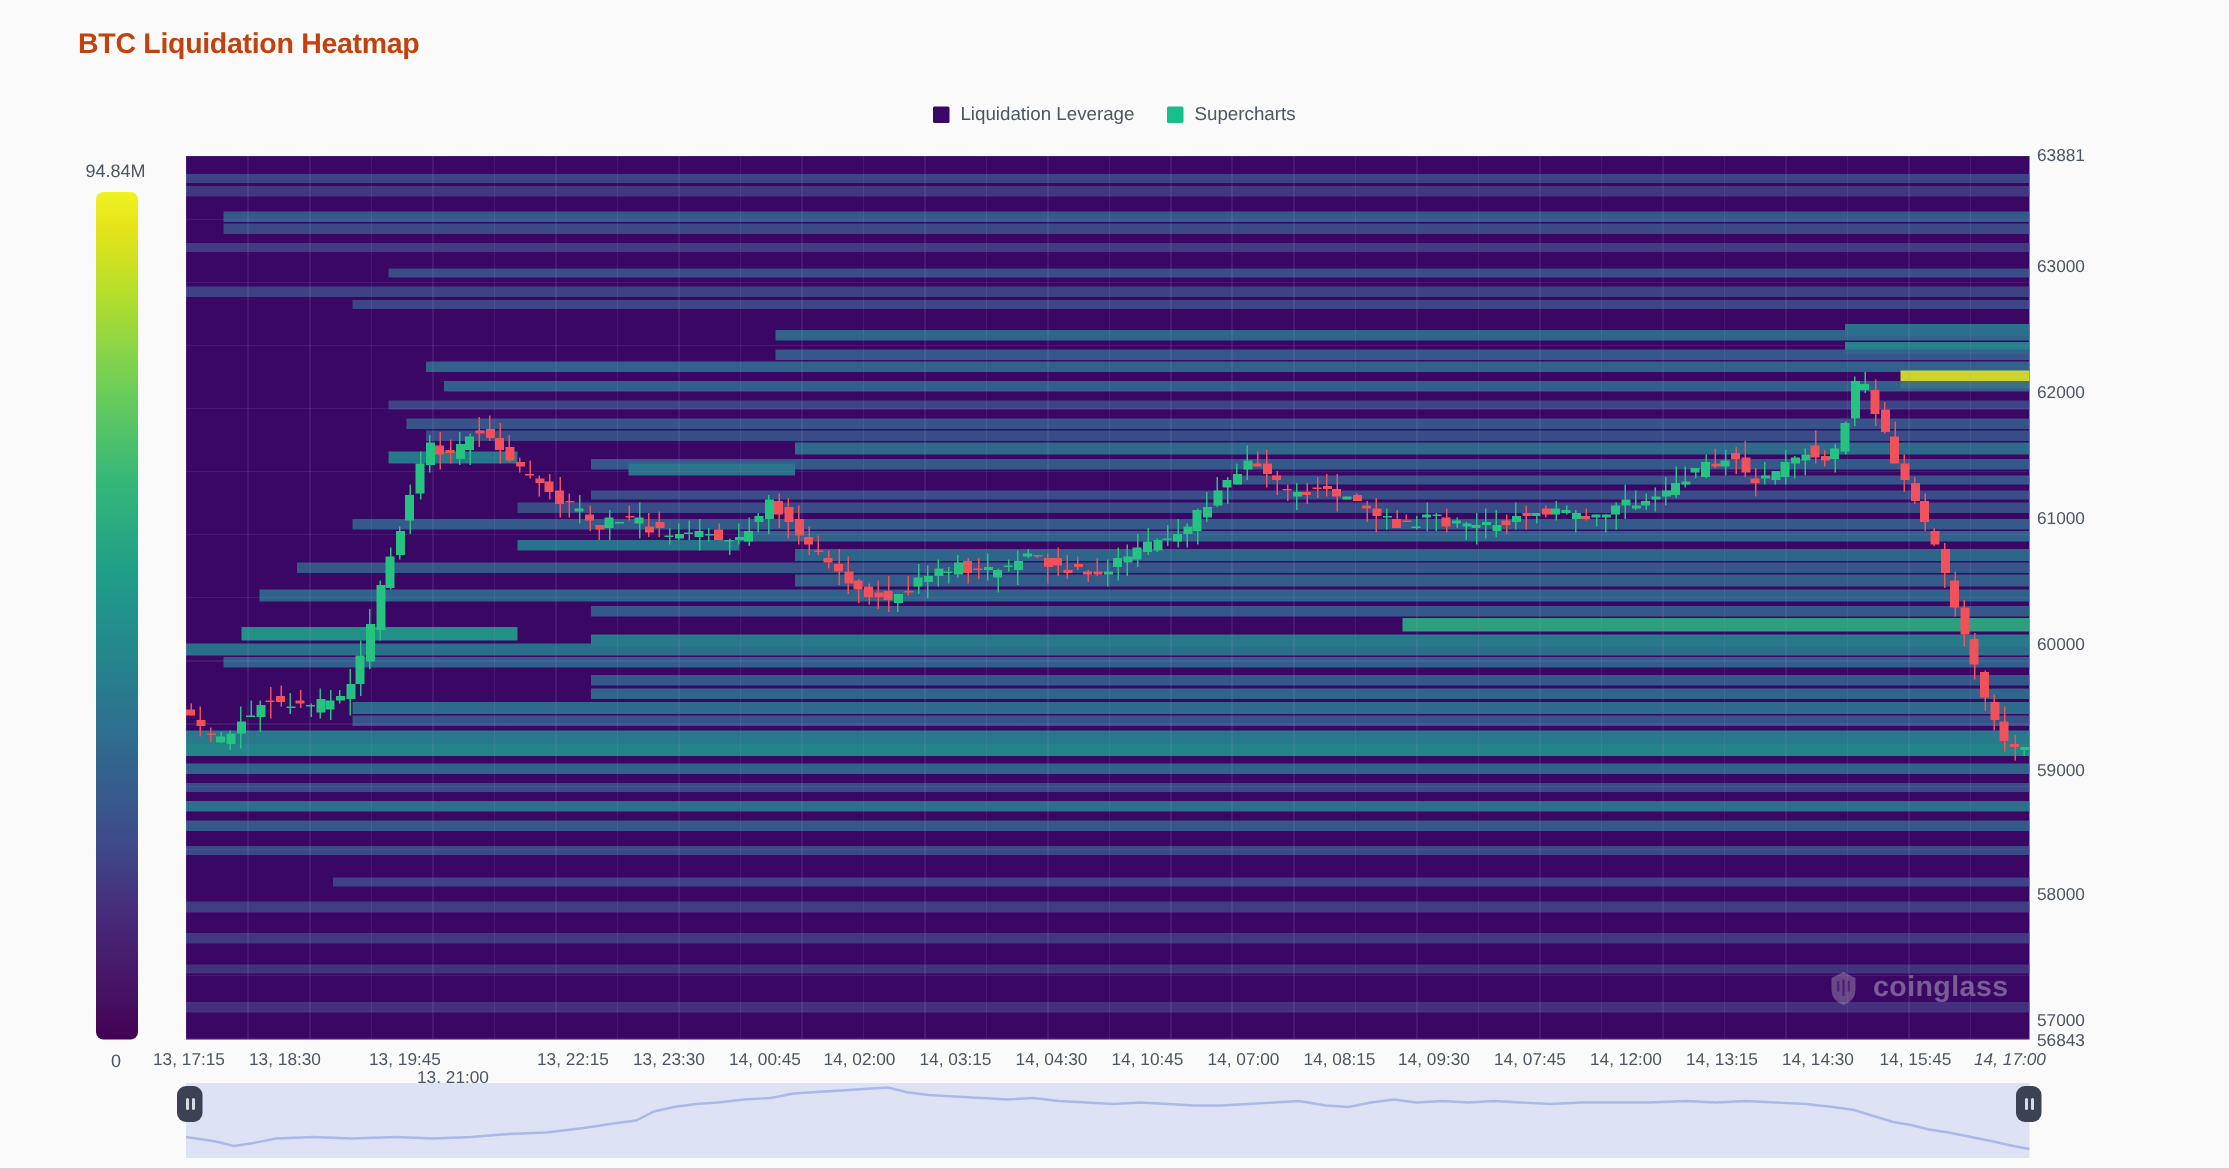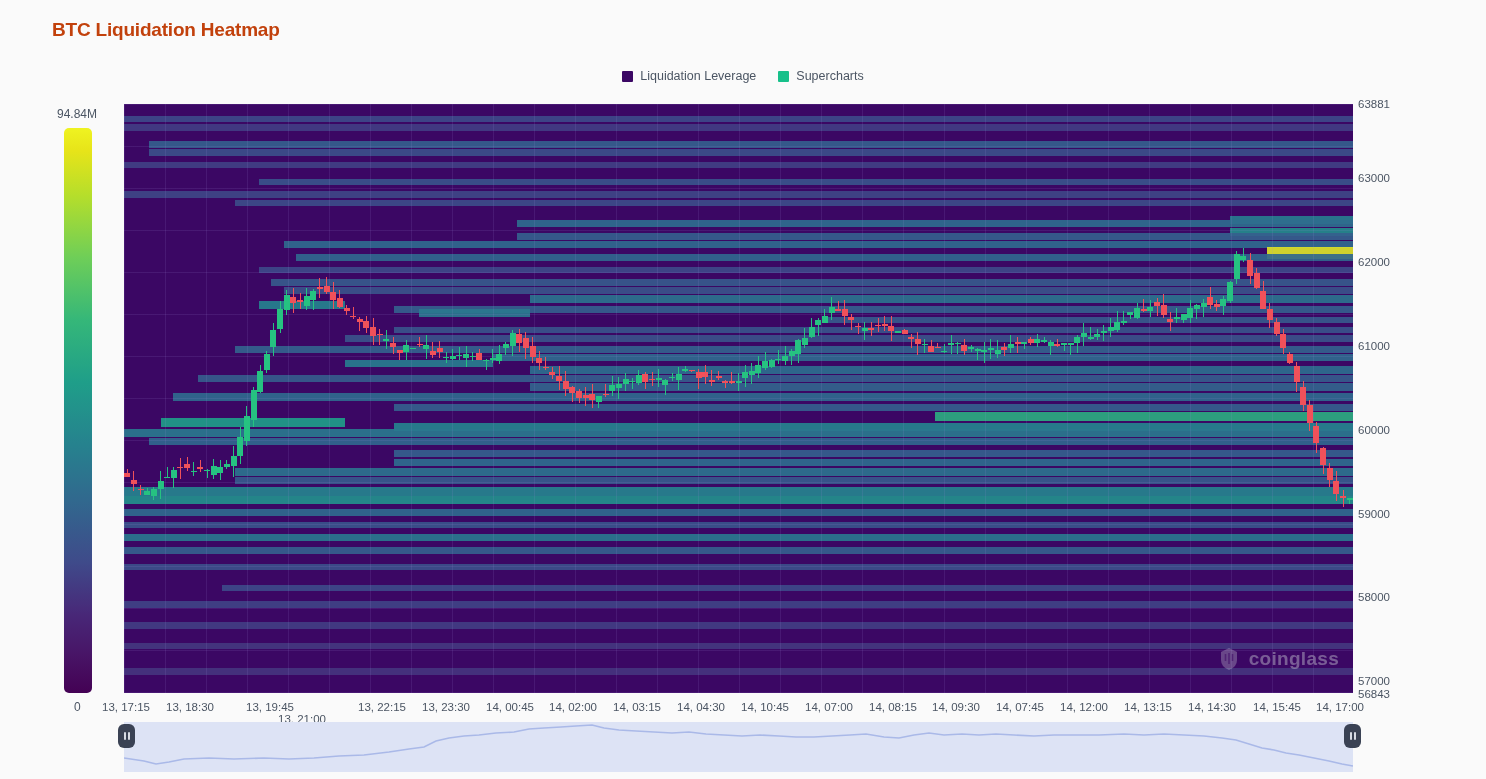--- a/index.html
+++ b/index.html
@@ -953,21 +953,21 @@
       <div class="x-tick" style="left: 701px;">14, 04:30</div>
       <div class="x-tick" style="left: 765px;">14, 10:45</div>
       <div class="x-tick" style="left: 829px;">14, 07:00</div>
       <div class="x-tick" style="left: 893px;">14, 08:15</div>
       <div class="x-tick" style="left: 956px; text-align: center;">14, 09:30</div>
       <div class="x-tick" style="left: 1020px;">14, 07:45</div>
       <div class="x-tick" style="left: 1084px;">14, 12:00</div>
       <div class="x-tick" style="left: 1148px;">14, 13:15</div>
       <div class="x-tick" style="left: 1212px;">14, 14:30</div>
       <div class="x-tick" style="left: 1277px;">14, 15:45</div>
-      <div class="x-tick" style="left: 1340px;">14, 17:00</div>
+      <div class="x-tick" style="left: 1340px; font-style: italic;">14, 17:00</div>
     </div>
 
   <div class="brush">
     <div class="brush-fill"></div>
     <svg class="brush-line" viewBox="0 0 1229 50" preserveAspectRatio="none">
       <polyline points="0,36 20,39 32,42 45,40 60,37 85,36 110,37 140,36 165,37 190,36 215,34 240,33 265,30 285,27 300,25 312,19 325,16 340,14 355,13 372,11 390,10 405,7 420,6 437,5 452,4 468,3 480,6 495,8 512,9 530,10 548,11 565,10 582,12 600,13 618,14 636,13 655,14 672,15 690,15 708,14 726,13 742,12 760,15 775,16 790,13 805,11 820,13 838,12 855,13 872,12 890,13 910,14 930,13 950,13 975,13 1000,12 1020,13 1040,12 1060,13 1080,14 1098,16 1112,18 1125,22 1138,26 1150,28 1162,31 1175,33 1190,36 1205,39 1218,42 1229,44" fill="none" stroke="#aab9e8" stroke-width="1.6"></polyline>
     </svg>
     <div class="handle" style="left:-6px">
       <i></i>
         <i></i>

